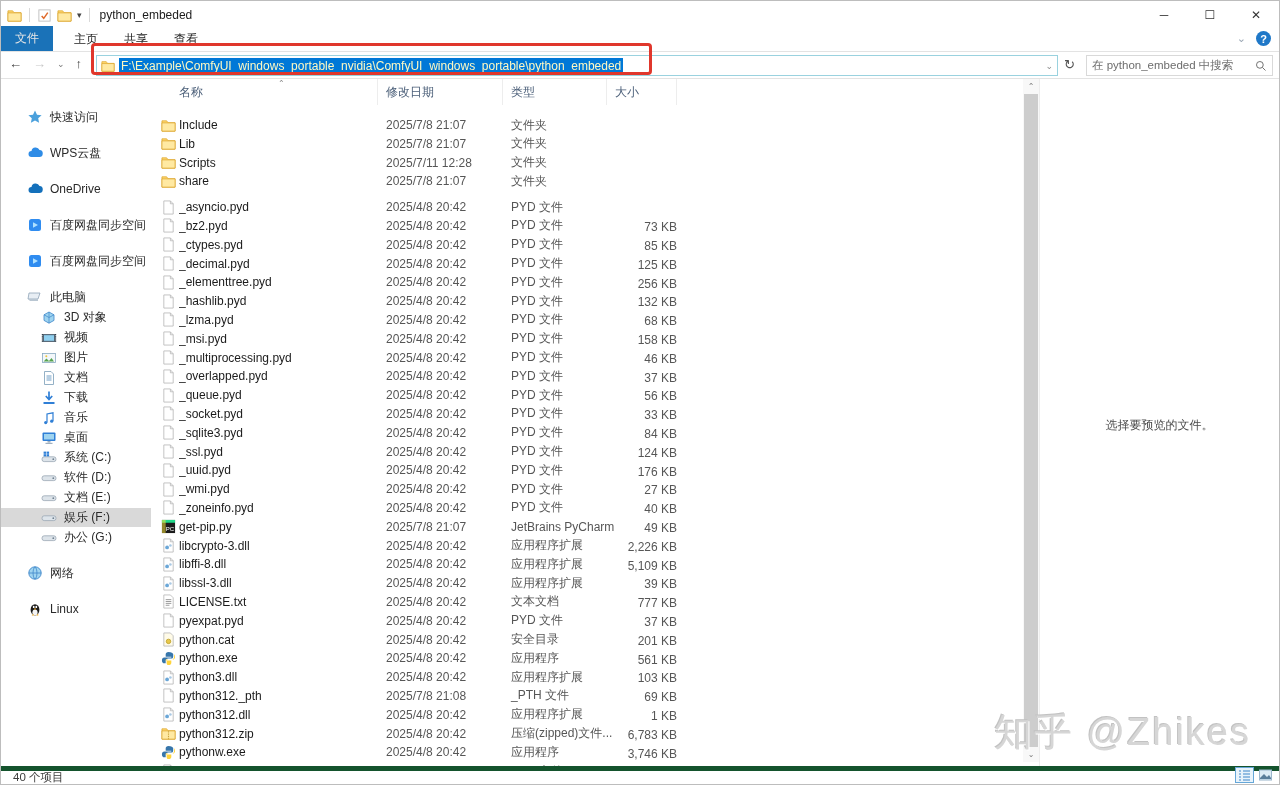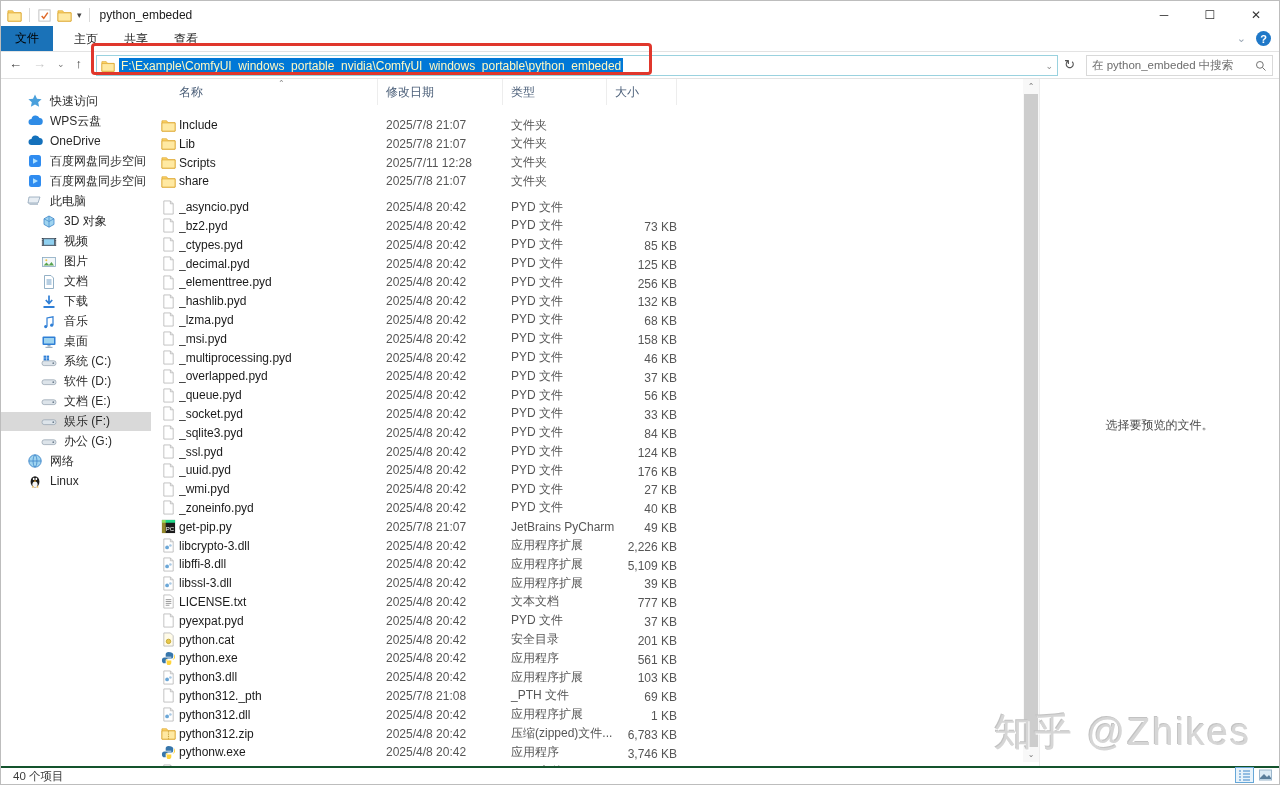--- a/index.html
+++ b/index.html
@@ -13,21 +13,21 @@
   .qat .sep { width:1px; height:14px; background:#d9d9d9; margin:0 2px; }
   .qat svg, .qat .mini { width:15px; height:15px; display:block; }
   .qat .chev { font-size:9px; color:#444; line-height:15px; }
   .win-title { margin-left:8px; font-size:12px; color:#1b1b1b; }
   .wincontrols { position:absolute; right:0; top:0; height:28px; display:flex; }
   .wincontrols .wbtn { width:46px; height:28px; display:flex; align-items:center; justify-content:center; font-size:12px; color:#333; }
 
   
   .tabrow { position:absolute; top:28px; left:0; right:0; height:23px; display:flex; align-items:flex-end; background:#fff; border-bottom:1px solid #e3e3e3; }
   .tab { font-size:12px; padding:3px 13px; color:#222; }
-  .tab.file { background:#1a72b8; color:#000000; padding:4px 14px; margin-right:8px;font-family:Liberation Serif, serif; }
+  .tab.file { background:#1a72b8; color:#e5e5e5; padding:4px 14px; margin-right:8px;font-family:Liberation Serif, serif; }
   .tabrow-right { position:absolute; right:8px; top:2px; display:flex; align-items:center; gap:10px; }
   .ribbon-chev { color:#9aa7b4; font-size:11px; }
   .help-icon { width:15px; height:15px; border-radius:50%; background:#1f78c8; color:#fff; font-size:11px; font-weight:bold; display:flex; align-items:center; justify-content:center; }
 
   
   .navrow { position:absolute; top:51px; left:0; right:0; height:27px; background:#fff; border-bottom:1px solid #e3e3e3; }
   .navbtns { position:absolute; left:8px; top:4px; display:flex; align-items:center; gap:11px; font-size:13px; }
   .navbtns .dis { color:#c8c8c8; }
   .navbtns .en { color:#3a3a3a; }
   .navbtns .small { font-size:9px; color:#777; }
@@ -41,21 +41,21 @@
   .searchbox svg { width:12px; height:12px; flex:0 0 auto; }
 
   
   .annotation { position:absolute; left:90px; top:42px; width:561px; height:32px; border:3px solid #e0372c; border-radius:4px; z-index:50; pointer-events:none; }
 
   
   .main { position:absolute; top:78px; left:0; right:0; bottom:18px; display:flex; }
 
   .sidebar { width:150px; flex:0 0 auto; padding-top:12px; overflow:hidden; }
   .side-item { display:flex; align-items:center; height:20px; font-size:12px; color:#2a2a2a; padding-left:26px; }
-  .side-item.lvl0 { margin-top:0; }
+  .side-item.lvl0 { margin-top:16px; }
   .side-item.lvl1 { margin-top:1px; height:19px; padding-left:40px; }
   .side-item.selected { background:#d9d9d9; }
   .side-item .sicon { width:16px; height:16px; margin-right:7px; flex:0 0 auto; }
   .side-item .sicon svg { width:16px; height:16px; display:block; }
   .side-item .slabel { white-space:nowrap; }
 
   .filepane { position:relative; width:888px; flex:0 0 auto; }
   .listhead { display:grid; grid-template-columns:18px 199px 125px 104px 70px; padding-left:10px; height:26px; align-items:center; font-size:12px; color:#4a5e78; }
   .listhead .hc { height:100%; display:flex; align-items:center; padding-left:8px; border-right:1px solid #ededed; position:relative; }
   .listhead .hc.first { padding-left:0; }
@@ -73,21 +73,21 @@
   .sb-arrow { height:15px; display:flex; align-items:center; justify-content:center; font-size:8px; color:#7a7a7a; }
   .sb-thumb { position:absolute; top:15px; bottom:15px; left:1px; right:1px; background:#cdcdcd; }
 
   .previewpane { flex:1; border-left:1px solid #ededed; position:relative; }
   .preview-text { position:absolute; top:338px; left:0; right:0; text-align:center; font-size:12px; color:#4d4d4d; }
 
   
   .watermark { position:absolute; right:28px; bottom:26px; font-size:38px; letter-spacing:2px; color:#d6d6d6; text-shadow:1px 1px 0 #ffffff,-1px -1px 0 #c2c2c2; z-index:40; pointer-events:none; }
 
   
-  .statusbar { position:absolute; left:0; right:0; bottom:0; height:18px; background:#fff; border-top:2px solid #14532d; display:flex; align-items:center; font-size:11.5px; color:#3c3c3c; padding-left:12px; }
+  .statusbar { position:absolute; left:0; right:0; bottom:0; height:18px; background:#fff; border-top:5px solid #14532d; display:flex; align-items:center; font-size:11.5px; color:#3c3c3c; padding-left:12px; }
   .status-right { position:absolute; right:4px; bottom:1px; display:flex; gap:2px; }
   .viewbtn { width:19px; height:16px; display:flex; align-items:center; justify-content:center; }
   .viewbtn.sel { border:1px solid #66a7d8; background:#e8f3fb; }
   .viewbtn svg { width:13px; height:12px; display:block; }
 </style>
 </head>
 <body>
 
 <div class="window">
 

